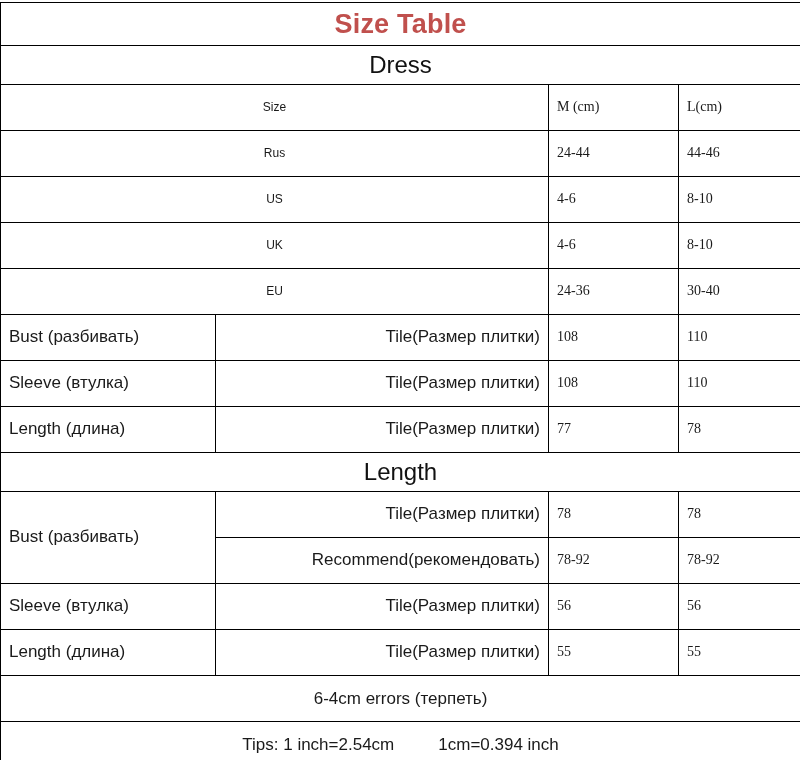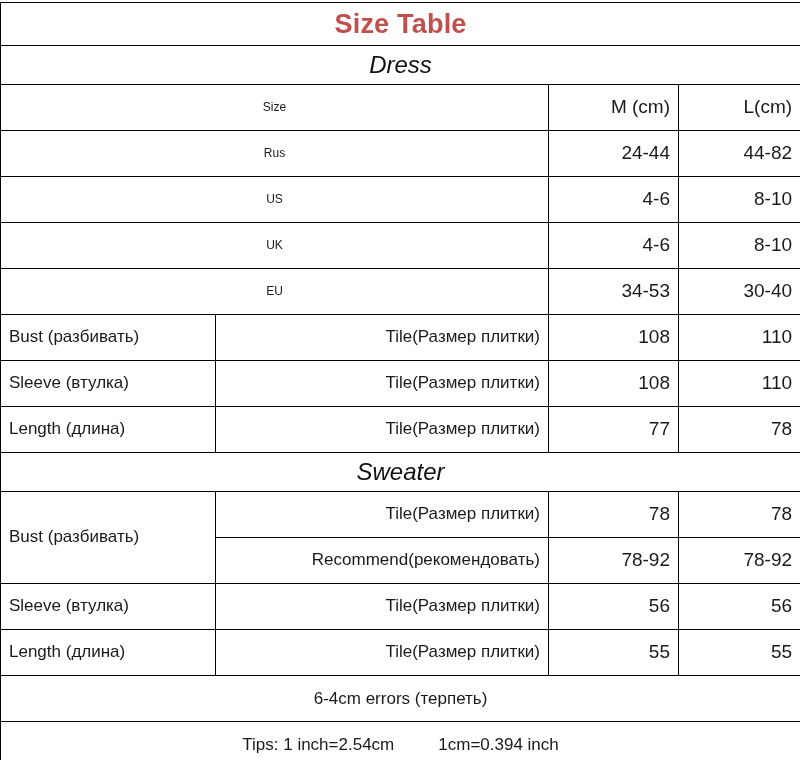--- a/index.html
+++ b/index.html
@@ -71,21 +71,20 @@
     text-align: center;
     height: 38px;
     padding: 0;
   }
   .section-text {
     font-size: 24px;
     font-weight: normal;
     color: #111111;
     display: block;
     line-height: 36px;
-    font-style: italic;
   }
 
   
   .cell-span-label {
     text-align: center;
     border-left: none;
     height: 45px;
     font-size: 12px;
   }
 
@@ -97,23 +96,24 @@
   }
 
   .cell-tile {
     text-align: right;
     height: 45px;
     font-size: 17px;
     padding-left: 10px;
   }
 
   .cell-value {
-    text-align: right;
-    height: 45px;
-    font-size: 19px;
+    text-align: left;
+    height: 45px;
+    font-size: 14px;
+    font-family: Liberation Serif, serif;
   }
 
   .cell-bust-merged {
     text-align: left;
     vertical-align: middle;
     font-size: 17px;
     padding-left: 8px;
   }
 
   
@@ -171,35 +171,35 @@
       </tr>
 
       <tr>
         <td class="cell-span-label" colspan="2">Size</td>
         <td class="cell-value">M (cm)</td>
         <td class="cell-value">L(cm)</td>
       </tr>
       <tr>
         <td class="cell-span-label" colspan="2">Rus</td>
         <td class="cell-value">24-44</td>
-        <td class="cell-value">44-82</td>
+        <td class="cell-value">44-46</td>
       </tr>
       <tr>
         <td class="cell-span-label" colspan="2">US</td>
         <td class="cell-value">4-6</td>
         <td class="cell-value">8-10</td>
       </tr>
       <tr>
         <td class="cell-span-label" colspan="2">UK</td>
         <td class="cell-value">4-6</td>
         <td class="cell-value">8-10</td>
       </tr>
       <tr>
         <td class="cell-span-label" colspan="2">EU</td>
-        <td class="cell-value">34-53</td>
+        <td class="cell-value">24-36</td>
         <td class="cell-value">30-40</td>
       </tr>
 
       <tr>
         <td class="cell-measure-label">Bust (разбивать)</td>
         <td class="cell-tile">Tile(Размер плитки)</td>
         <td class="cell-value">108</td>
         <td class="cell-value">110</td>
       </tr>
       <tr>
@@ -210,21 +210,21 @@
       </tr>
       <tr>
         <td class="cell-measure-label">Length (длина)</td>
         <td class="cell-tile">Tile(Размер плитки)</td>
         <td class="cell-value">77</td>
         <td class="cell-value">78</td>
       </tr>
 
       <tr class="row-section">
         <td colspan="4">
-          <span class="section-text">Sweater</span>
+          <span class="section-text">Length</span>
         </td>
       </tr>
 
       <tr>
         <td class="cell-bust-merged" rowspan="2">Bust (разбивать)</td>
         <td class="cell-tile">Tile(Размер плитки)</td>
         <td class="cell-value">78</td>
         <td class="cell-value">78</td>
       </tr>
       <tr>

